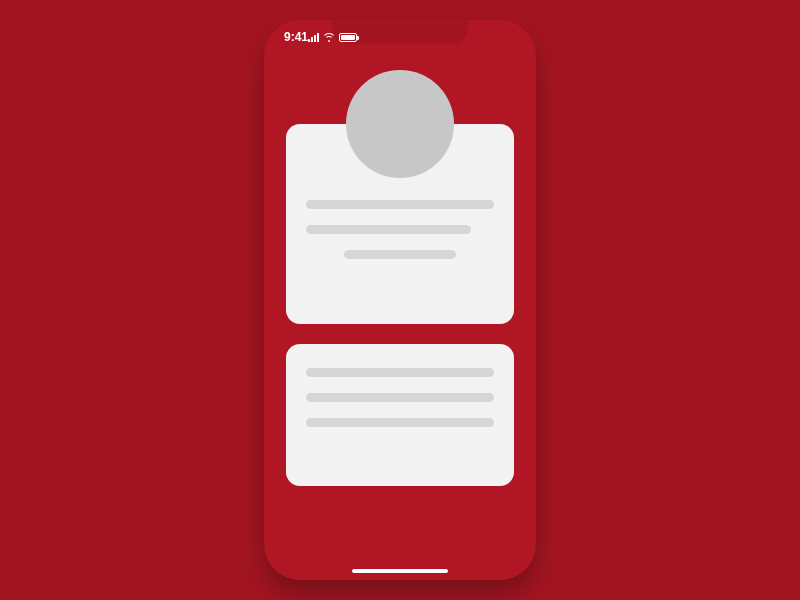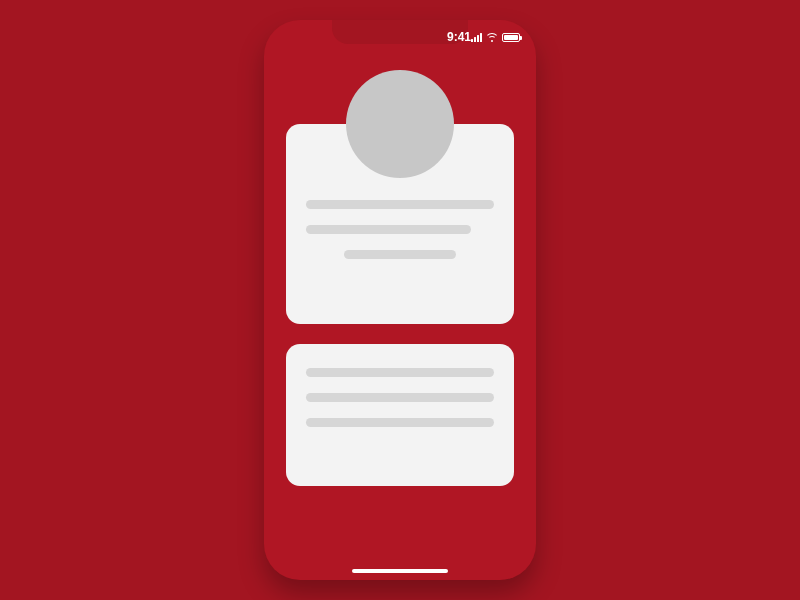--- a/index.html
+++ b/index.html
@@ -31,21 +31,21 @@
     border-bottom-left-radius: 16px;
     border-bottom-right-radius: 16px;
     z-index: 5;
   }
   .status-bar {
     position: absolute;
     top: 0; left: 0; right: 0;
     height: 28px;
     padding: 6px 16px 0 20px;
     display: flex;
-    justify-content: flex-end;
+    justify-content: flex-start;
     align-items: center;
     color: #fff;
     font-size: 12px;
     font-weight: 600;
     z-index: 6;
   }
   .status-right { display: flex; align-items: center; gap: 4px; }
   .signal { display: flex; align-items: flex-end; gap: 1px; }
   .signal span { width: 2px; background: #fff; display: inline-block; border-radius: 0.5px; }
   .signal span:nth-child(1){height:3px}

